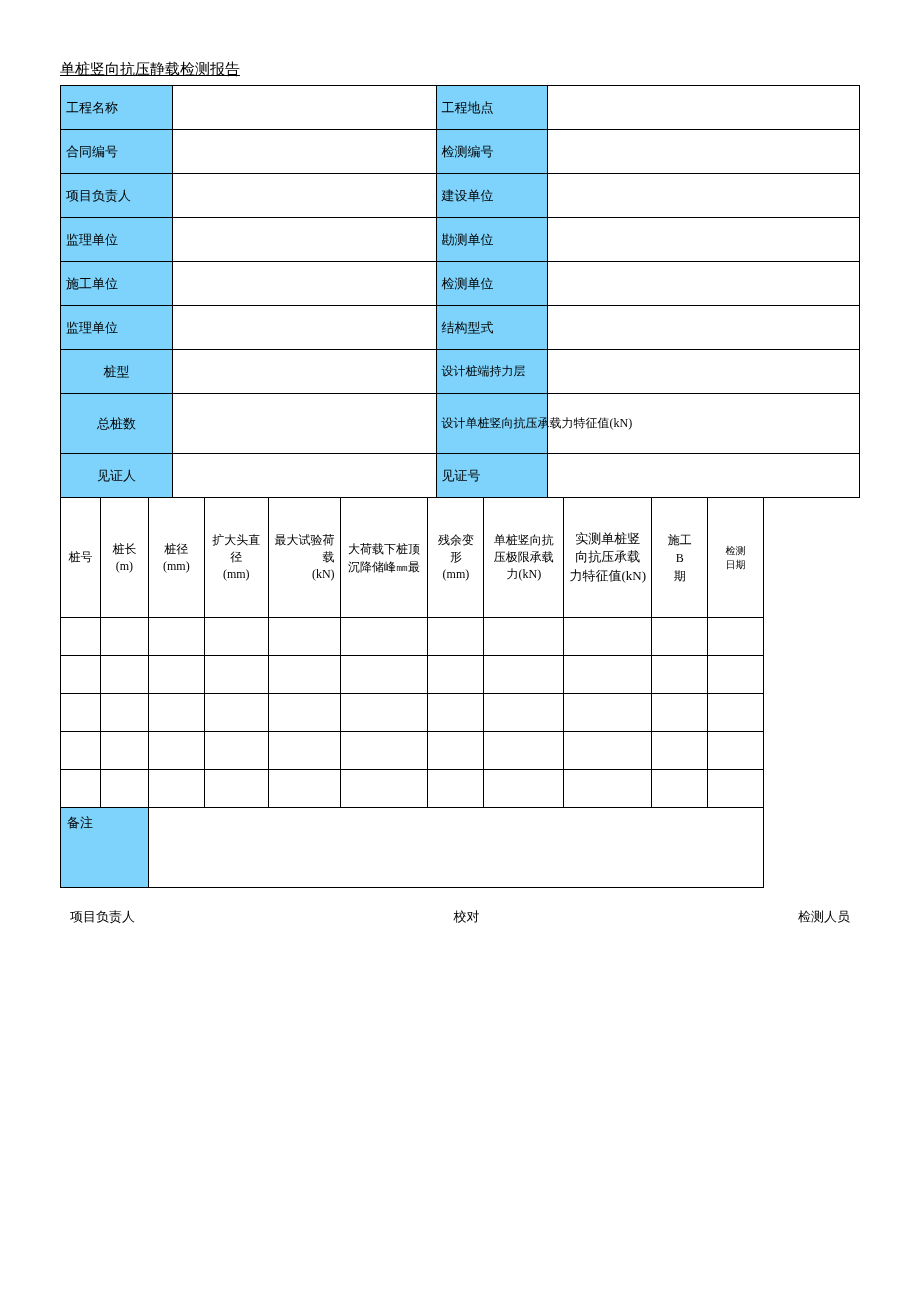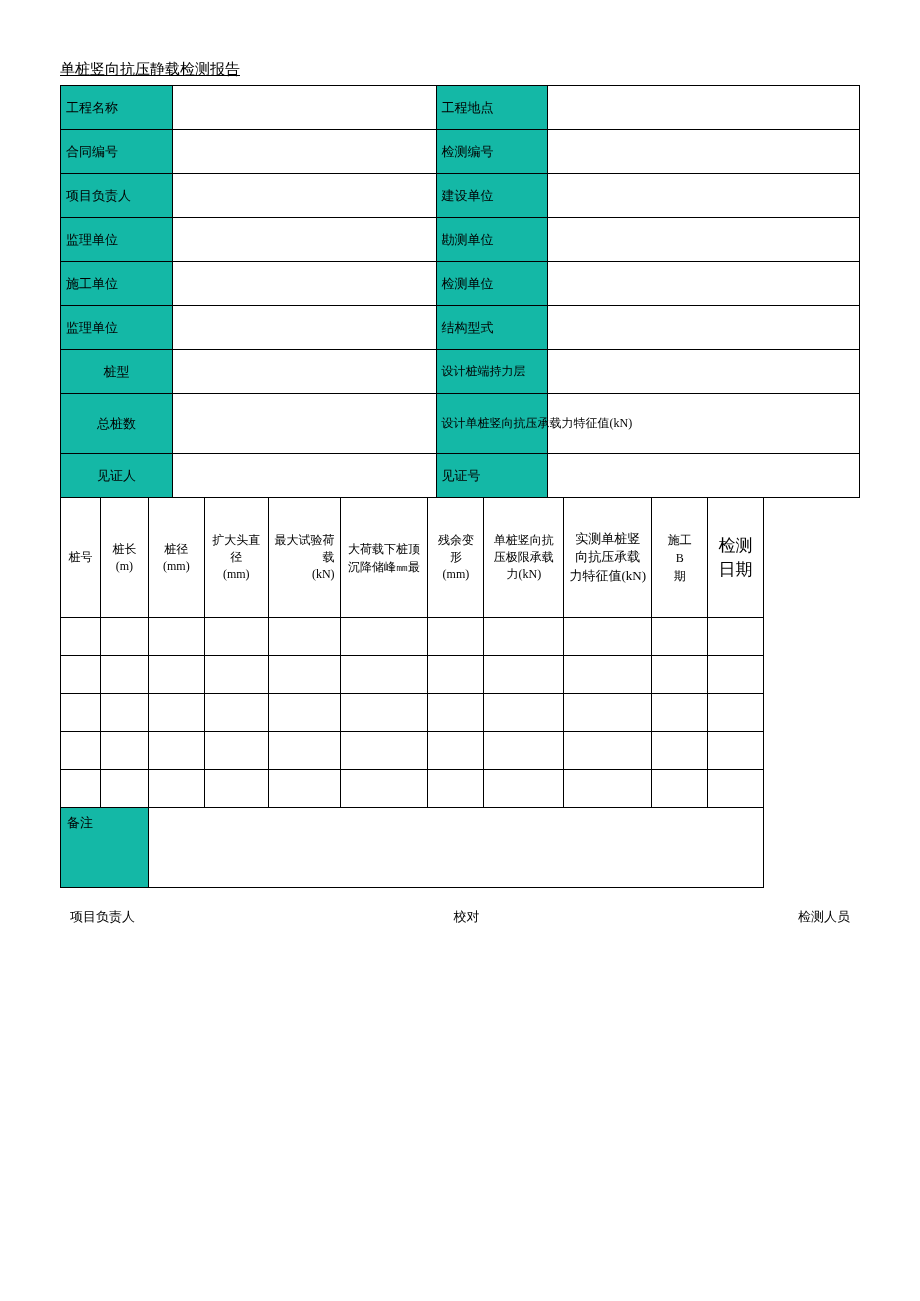--- a/index.html
+++ b/index.html
@@ -28,21 +28,21 @@
       border: 1px solid #000;
       padding: 4px 5px;
       vertical-align: middle;
       text-align: center;
       font-size: 13px;
       word-break: break-all;
     }
     .label-cell {
       text-align: left;
       white-space: nowrap;
-      background: #14b8a6;
+      background: #7dd3fc;
     }
     .value-cell {
       text-align: left;
     }
     .tall-row td {
       height: 44px;
     }
     .data-row td {
       height: 38px;
     }
@@ -167,21 +167,21 @@
     <td class="col-header">桩号</td>
     <td class="col-header" style="font-size:12px;">桩长<br>(m)</td>
     <td class="col-header" style="font-size:12px;">桩径<br>(mm)</td>
     <td class="col-header" style="font-size:12px;">扩大头直径<br>(mm)</td>
     <td class="col-header" style="font-size:12px;text-align:right;">最大试验荷载<br>(kN)</td>
     <td class="col-header" style="font-size:12px; line-height:1.5;">大荷载下桩顶沉降储峰㎜最</td>
     <td class="col-header" style="font-size:12px;">残余变形<br>(mm)</td>
     <td class="col-header" style="font-size:12px; line-height:1.4;">单桩竖向抗压极限承载力(kN)</td>
     <td class="col-header" style="font-size:13px; line-height:1.4;">实测单桩竖向抗压承载力特征值(kN)</td>
     <td class="col-header" style="font-size:12px; line-height:1.5;">施工<br>B<br>期</td>
-    <td class="col-header" style="font-size:17px;">检测<br>日期</td>
+    <td class="col-header" style="font-size:10px;">检测<br>日期</td>
 
   </tr>
 
   <tr class="data-row">
     <td></td>
     <td></td>
     <td></td>
     <td></td>
     <td></td>
     <td></td>

